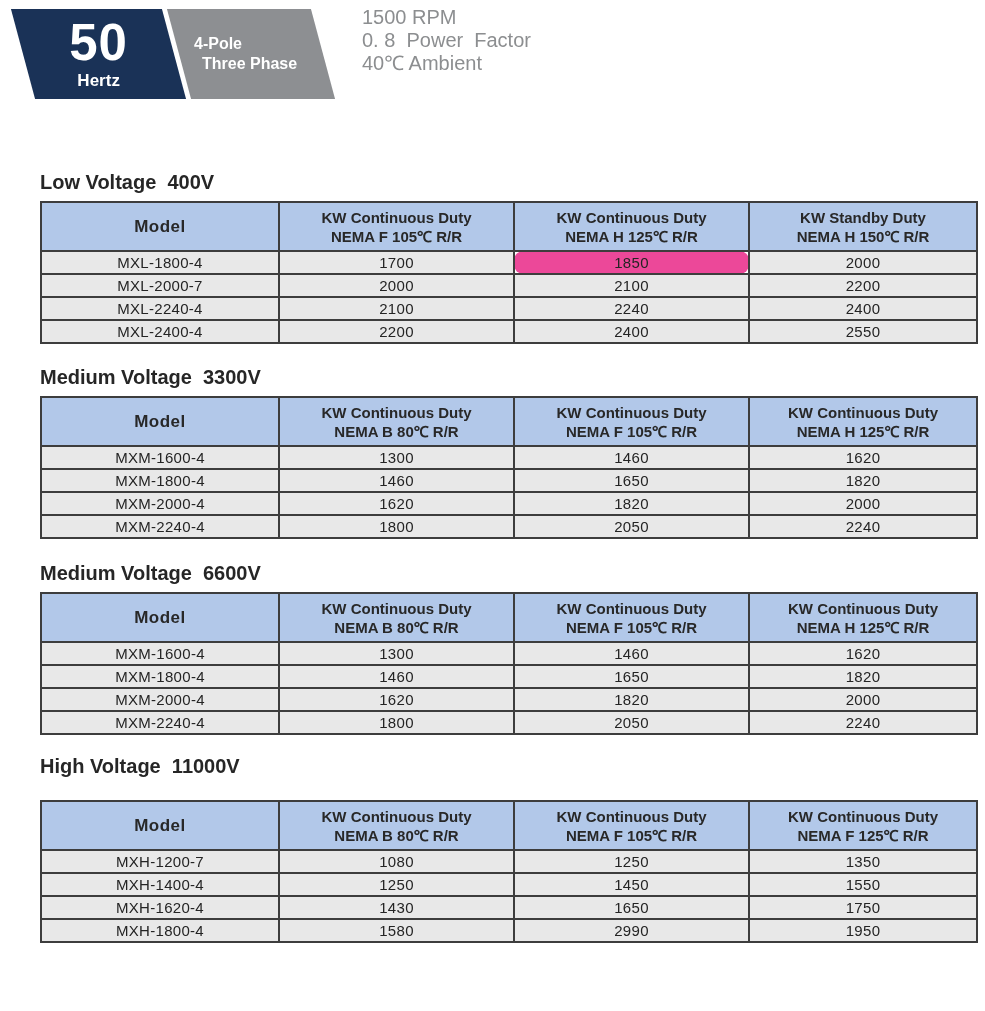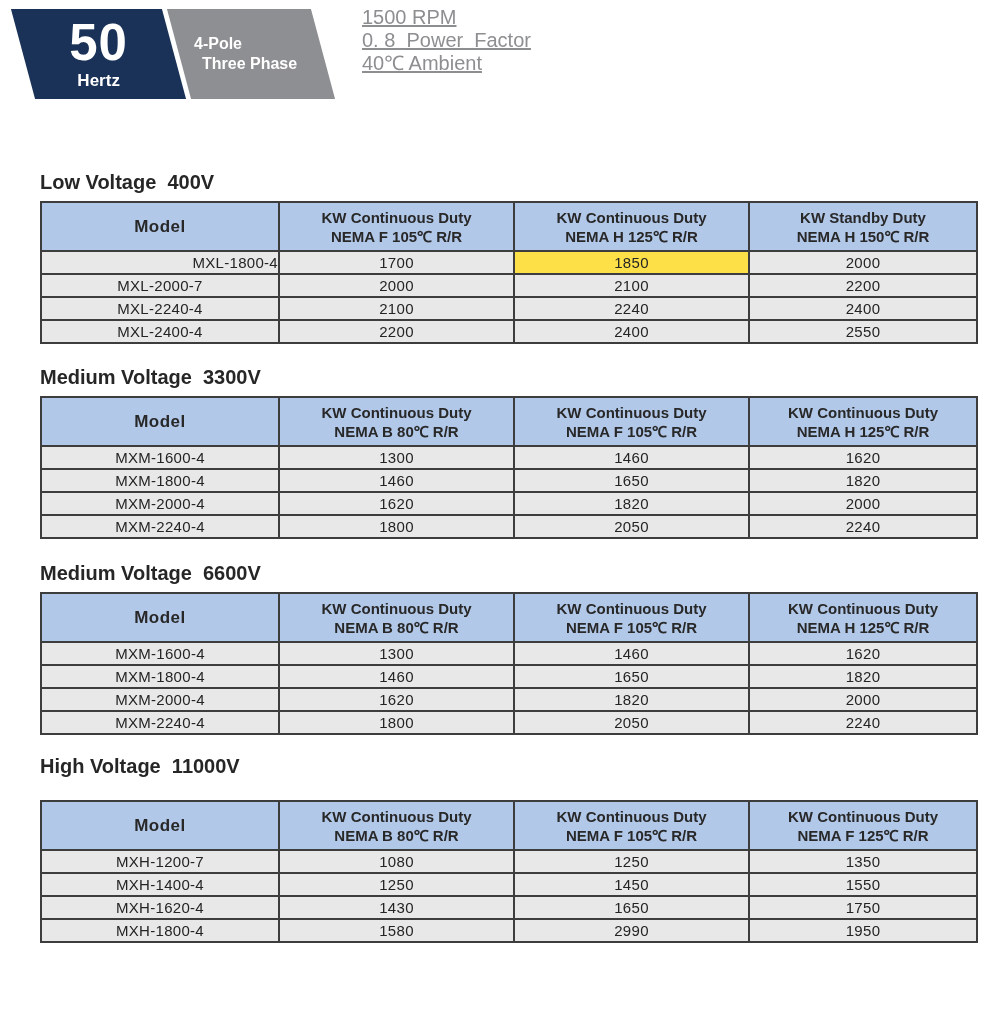--- a/index.html
+++ b/index.html
@@ -21,21 +21,21 @@
     height:100%; display:flex; flex-direction:column;
     justify-content:center; color:#ffffff;
   }
   .shape-navy .unskew { align-items:center; padding-top:1px; }
   .freq-value { font-size:51px; font-weight:bold; line-height:0.95; letter-spacing:1px; }
   .freq-unit  { font-size:17px; font-weight:bold; margin-top:3px; }
   .shape-gray .unskew { align-items:flex-start; padding-left:15px; }
   .pole-line1 { font-size:16px; font-weight:bold; line-height:20px; }
   .pole-line2 { font-size:16px; font-weight:bold; line-height:20px; margin-left:8px; }
   .specs { position:absolute; left:362px; top:6px; font-size:20px; line-height:23px; }
-  .spec-line { white-space:pre;text-decoration:underline; }
+  .spec-line { white-space:pre; }
 
   
   .content { margin-left:40px; width:936px; }
   .section-title {
     font-size:20px; font-weight:bold; color:#262626;
     margin:0; white-space:pre; line-height:20px;
   }
   .sec-1 .section-title { margin-top:73px; }
   .sec-2 .section-title { margin-top:23px; }
   .sec-3 .section-title { margin-top:24px; }
@@ -103,23 +103,23 @@
             <th class="duty-header" style="background: rgb(178, 200, 233);">KW Continuous Duty
 NEMA F  105℃ R/R</th>
             <th class="duty-header" style="background: rgb(178, 200, 233);">KW Continuous Duty
 NEMA H  125℃ R/R</th>
             <th class="duty-header" style="background: rgb(178, 200, 233);">KW Standby Duty
 NEMA H  150℃ R/R</th>
           </tr>
         </thead>
         <tbody>
           <tr>
-            <td style="background: rgb(232, 232, 232); text-align: right;">MXL-1800-4</td>
+            <td style="background: rgb(232, 232, 232);">MXL-1800-4</td>
             <td style="background: rgb(232, 232, 232);">1700</td>
-            <td style="background: #fde047;">1850</td>
+            <td style="background: #ec4899; border-radius: 9px;">1850</td>
             <td style="background: rgb(232, 232, 232);">2000</td>
           </tr>
           <tr>
             <td style="background: rgb(232, 232, 232);">MXL-2000-7</td>
             <td style="background: rgb(232, 232, 232);">2000</td>
             <td style="background: rgb(232, 232, 232);">2100</td>
             <td style="background: rgb(232, 232, 232);">2200</td>
           </tr>
           <tr>
             <td style="background: rgb(232, 232, 232);">MXL-2240-4</td>

